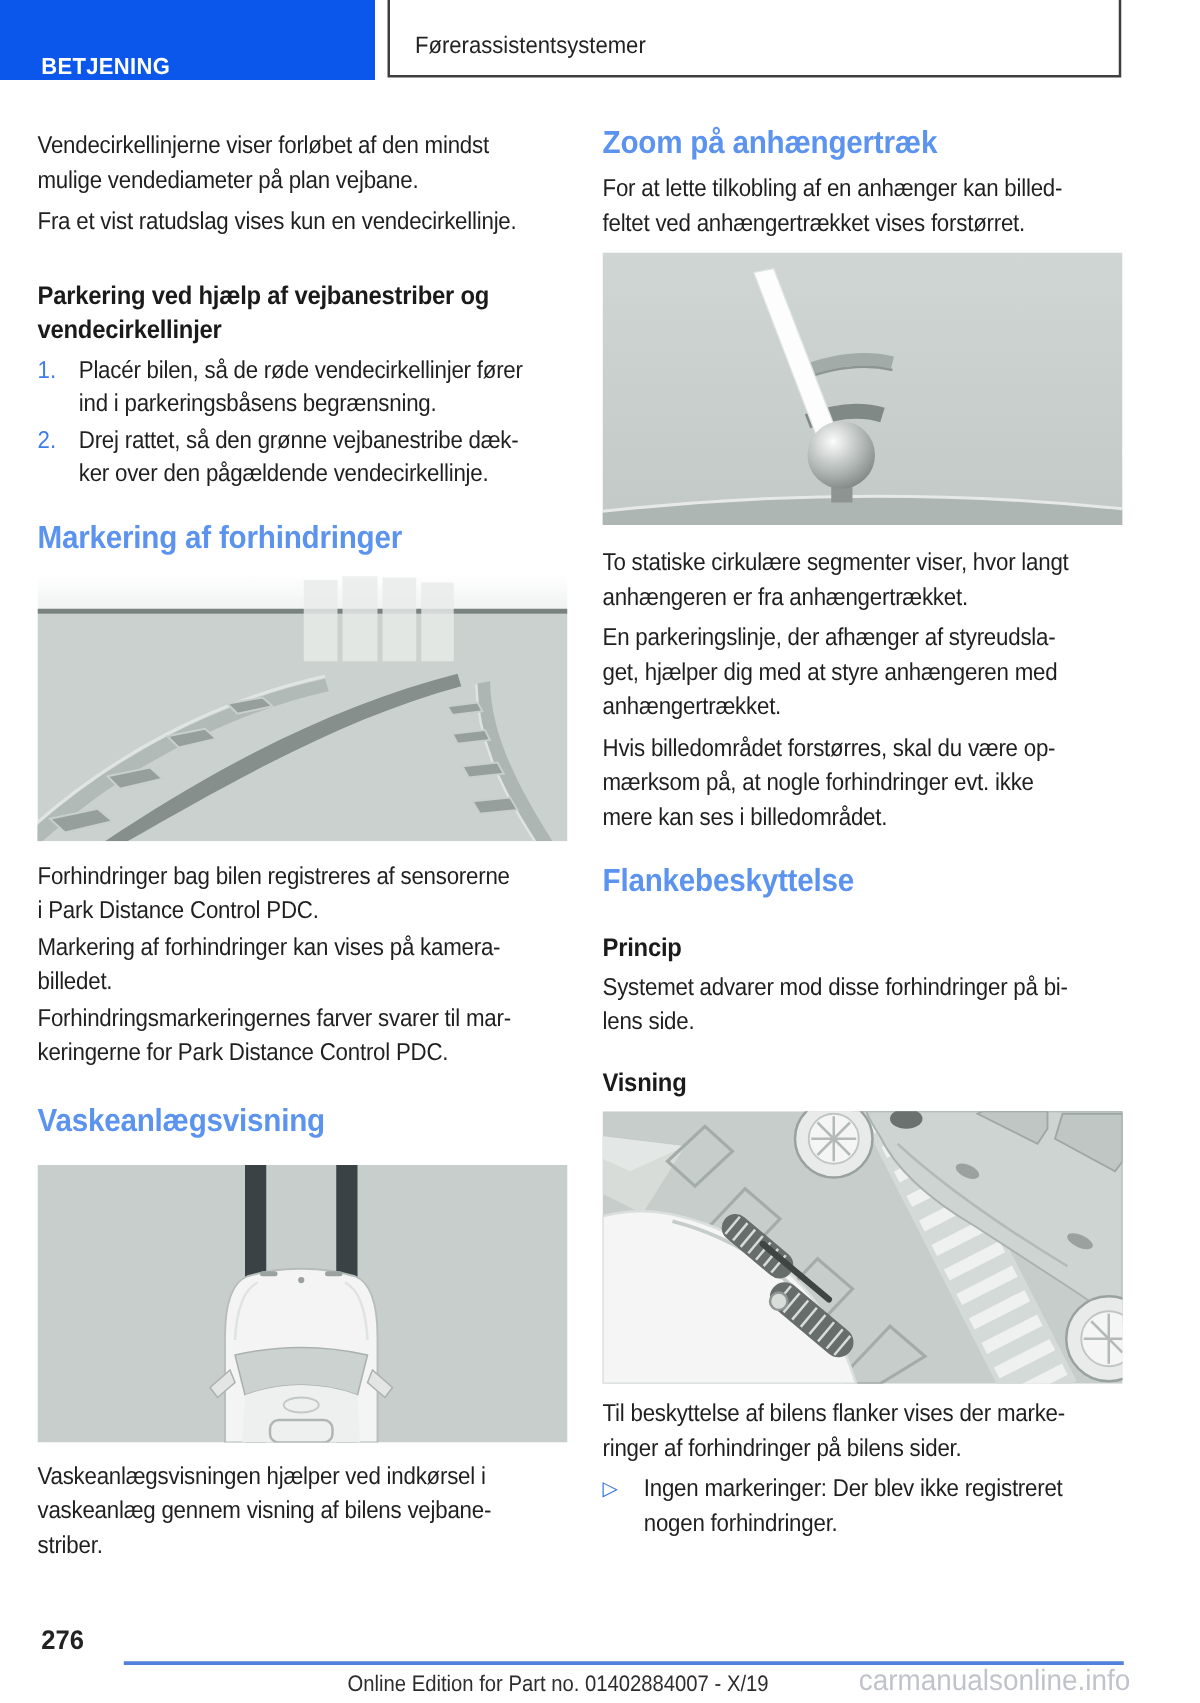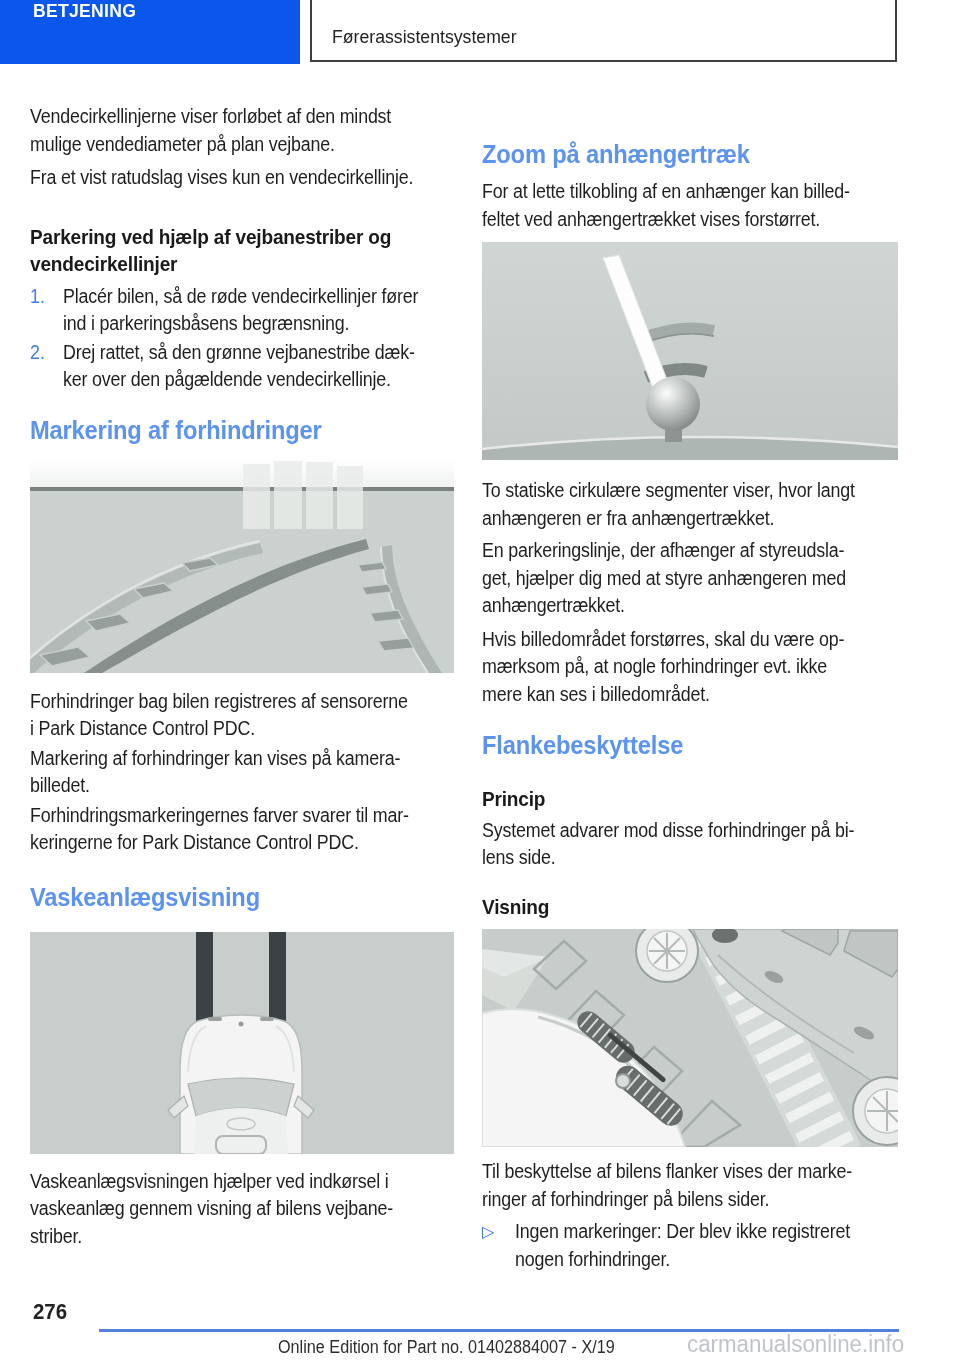--- a/index.html
+++ b/index.html
@@ -3,39 +3,39 @@
 <meta charset="utf-8">
 <style>
   html,body{margin:0;padding:0;background:#ffffff;}
   .page{
     position:relative;width:960px;height:1362px;background:#ffffff;overflow:hidden;
     font-family:"Liberation Sans", sans-serif;color:#1c1c1c;
   }
   
   .chapter-badge{
     position:absolute;left:0;top:0;width:300px;height:64px;background:#0b57eb;
-    display:flex;align-items:flex-start;box-sizing:border-box;padding-left:33px;
+    display:flex;align-items:flex-end;box-sizing:border-box;padding-left:33px;
   }
   .chapter-badge span{
     color:#ffffff;font-weight:bold;font-size:18.5px;letter-spacing:.3px;
     transform:scaleX(.95);transform-origin:0 50%;
   }
   .section-box{
     position:absolute;left:310px;top:-10px;width:587px;height:72px;
     border:2px solid #3f3f3f;box-sizing:border-box;background:#ffffff;
     display:flex;align-items:flex-end;padding:0 0 12px 20px;
   }
   .section-box span{
     font-size:19px;color:#222222;transform:scaleX(.93);transform-origin:0 100%;
     white-space:pre;
   }
   
   .col{position:absolute;top:0;}
   .col-left{left:30px;width:424px;}
-  .col-right{left:482px;width:416px;margin-top:40px;}
+  .col-right{left:482px;width:416px;}
   .txt{
     margin:0;white-space:pre;font-size:19.5px;line-height:27.5px;letter-spacing:-.2px;
     color:#1f1f1f;transform:scaleX(.915);transform-origin:0 0;
   }
   .h-blue{
     margin:0;white-space:pre;font-size:25.5px;line-height:32px;font-weight:bold;
     color:#5b93ee;letter-spacing:-.2px;transform:scaleX(.93);transform-origin:0 0;
   }
   .h-bold{
     margin:0;white-space:pre;font-size:20.5px;line-height:27.5px;font-weight:bold;

